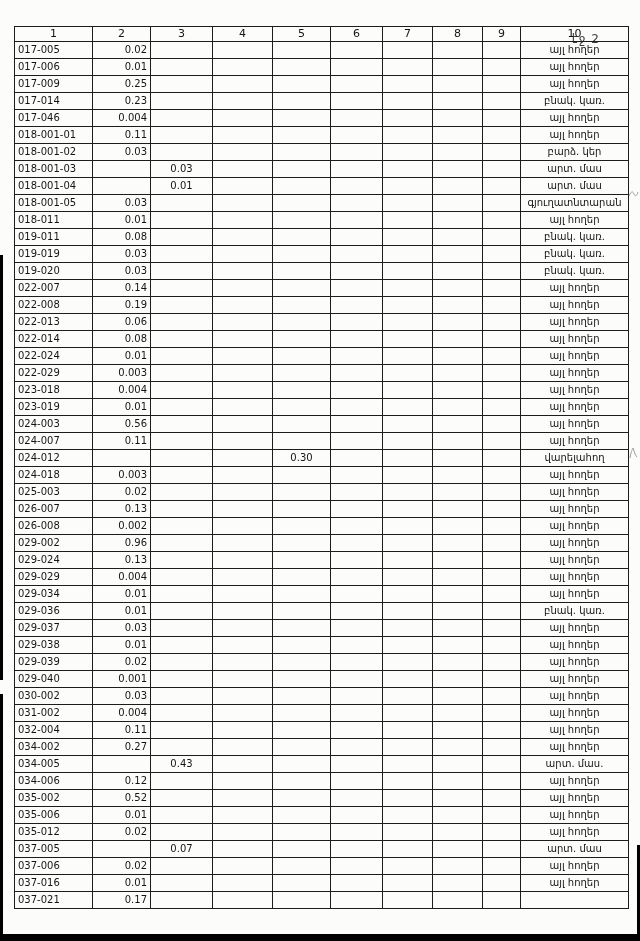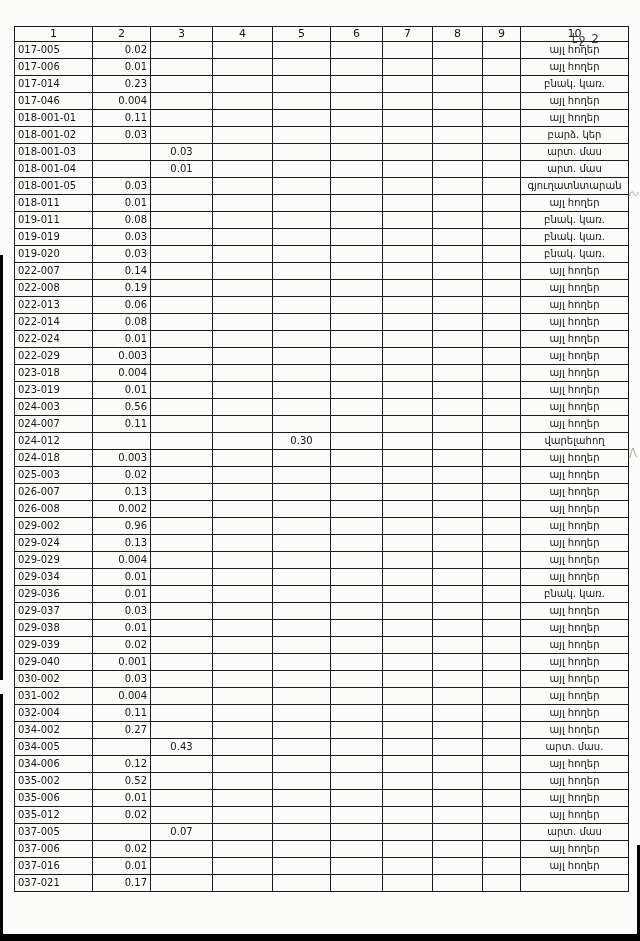--- a/index.html
+++ b/index.html
@@ -101,20 +101,32 @@
           <td class="c3"></td>
           <td class="c4"></td>
           <td class="c5"></td>
           <td class="c6"></td>
           <td class="c7"></td>
           <td class="c8"></td>
           <td class="c9"></td>
           <td class="c10">այլ հողեր</td>
         </tr>
         <tr>
+          <td class="c1">017-009</td>
+          <td class="c2">0.25</td>
+          <td class="c3"></td>
+          <td class="c4"></td>
+          <td class="c5"></td>
+          <td class="c6"></td>
+          <td class="c7"></td>
+          <td class="c8"></td>
+          <td class="c9"></td>
+          <td class="c10">այլ հողեր</td>
+        </tr>
+        <tr>
           <td class="c1">017-014</td>
           <td class="c2">0.23</td>
           <td class="c3"></td>
           <td class="c4"></td>
           <td class="c5"></td>
           <td class="c6"></td>
           <td class="c7"></td>
           <td class="c8"></td>
           <td class="c9"></td>
           <td class="c10">բնակ. կառ.</td>

